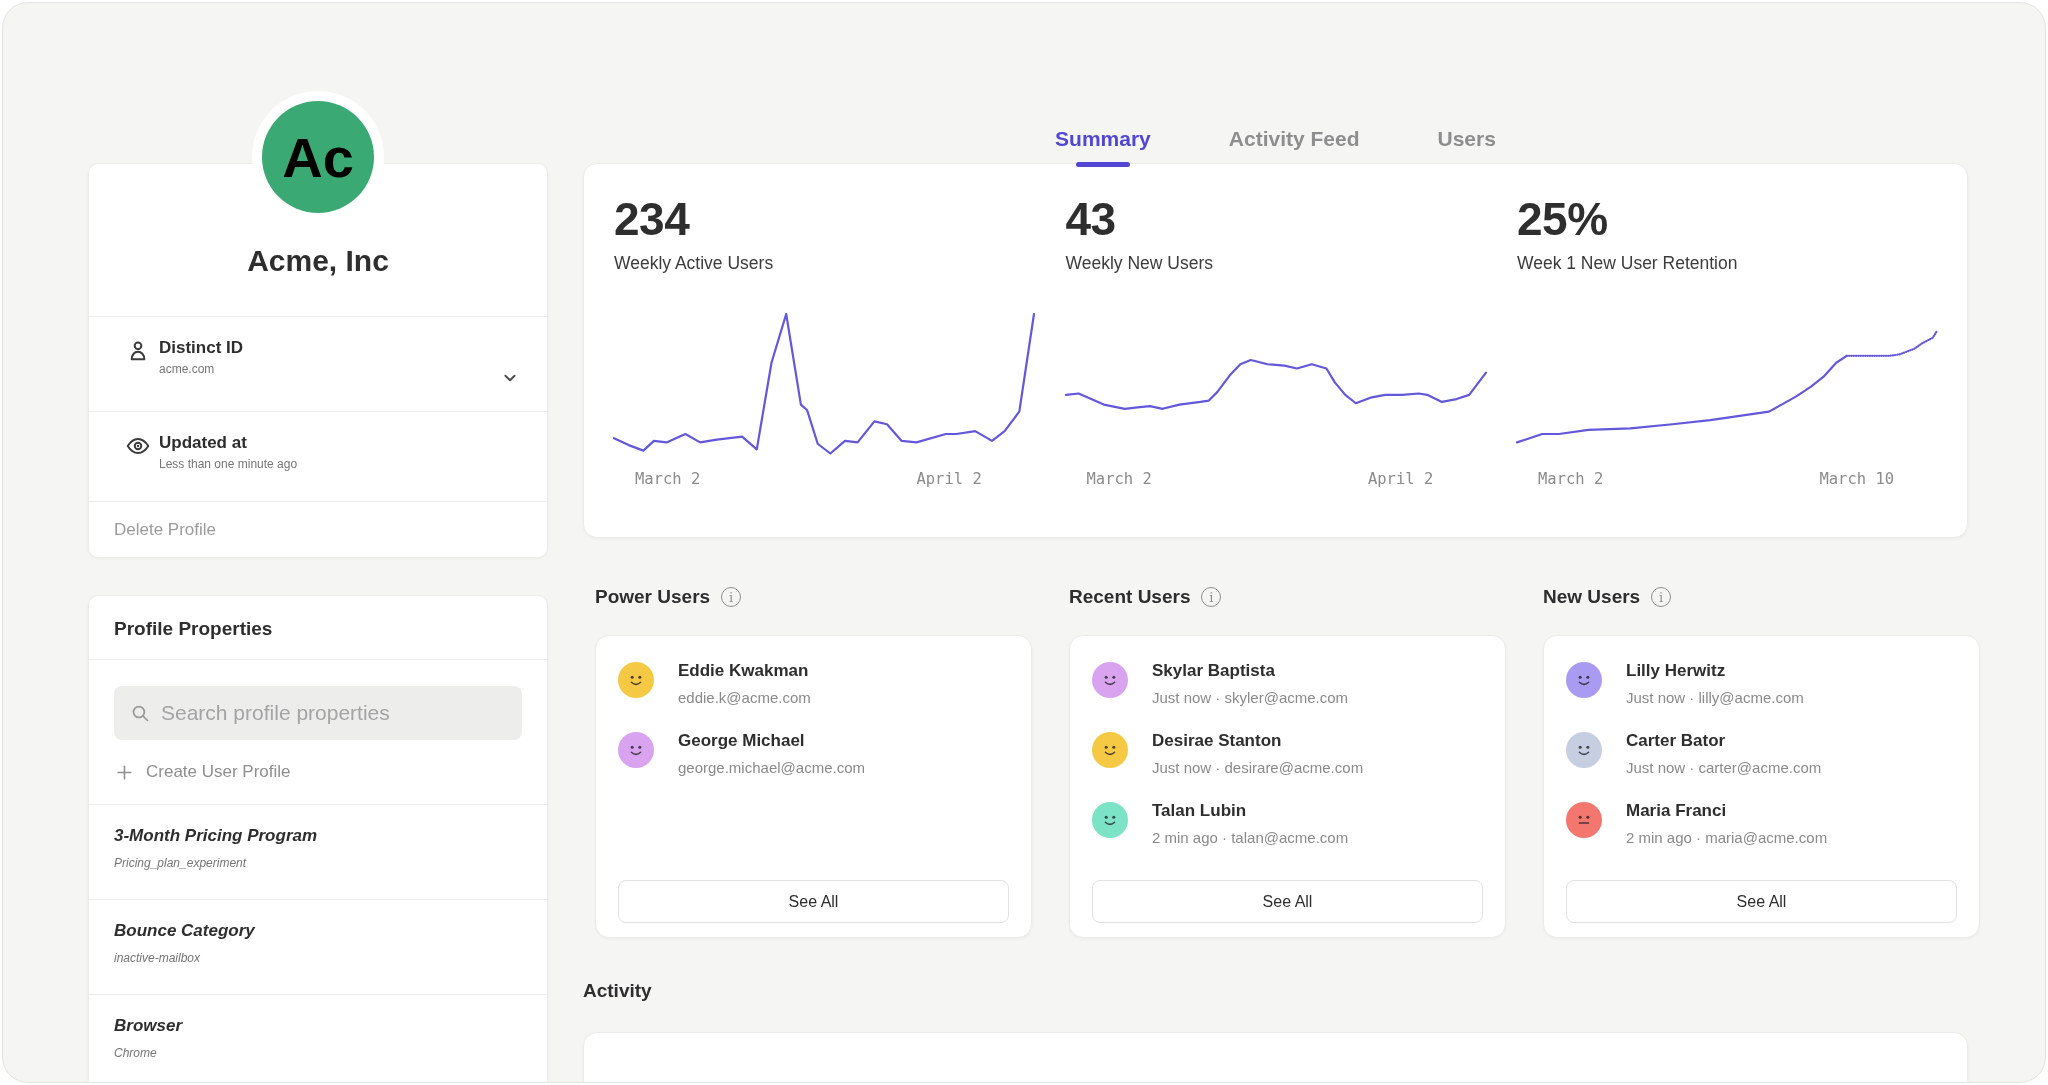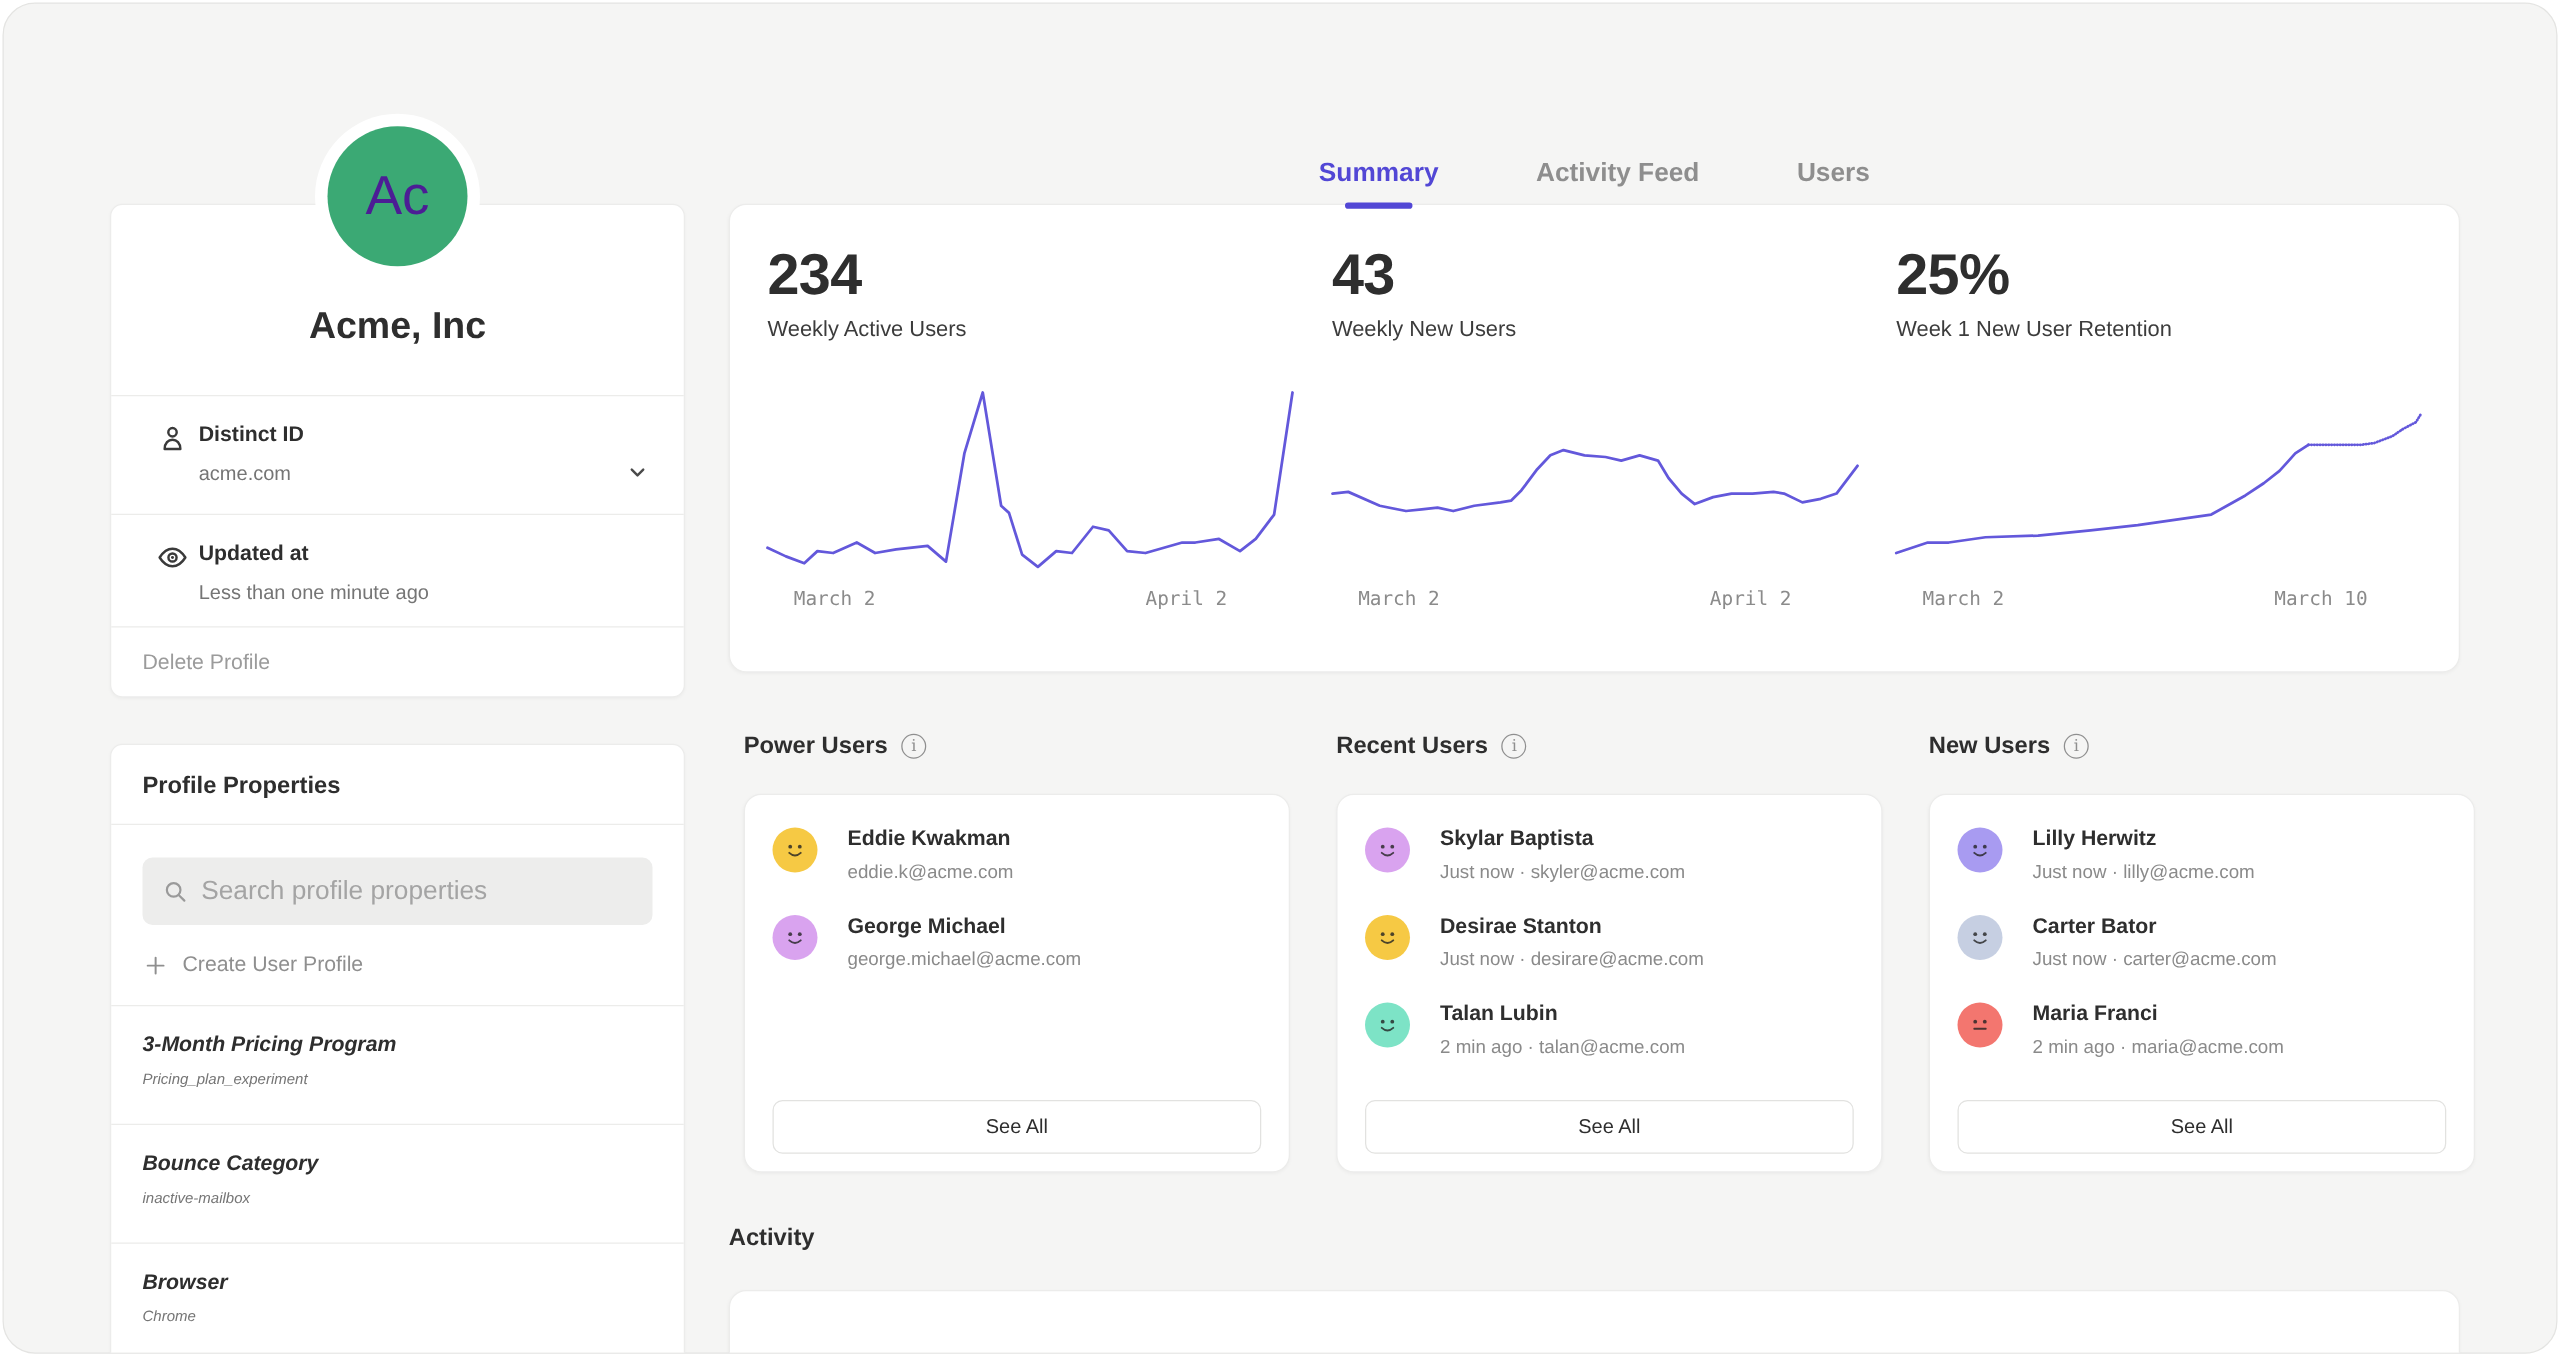--- a/index.html
+++ b/index.html
@@ -37,35 +37,35 @@
 
   
   .avatar-ring{
     position:absolute;left:249px;top:88px;width:132px;height:132px;
     background:#fff;border-radius:50%;
     display:flex;align-items:center;justify-content:center;z-index:6;
   }
   .avatar-circle{
     width:112px;height:112px;border-radius:50%;
     background:var(--avatar-green);
-    color:#4c1d95;font-size:44px;font-weight:400;
+    color:#000000;font-size:56px;font-weight:700;
     display:flex;align-items:center;justify-content:center;
   }
   .profile-card{
     position:absolute;left:85px;top:160px;width:460px;height:395px;
     border-radius:10px;z-index:2;
   }
   .company-block{height:152px;display:flex;align-items:center;justify-content:center;padding-top:42px;}
   .company-name{font-size:30px;font-weight:700;color:var(--ink);}
   .field-row{position:relative;border-top:1px solid var(--divider);padding:20px 25px 0 70px;}
   .field-row.r1{height:95px;}
   .field-row.r2{height:90px;}
   .field-icon{position:absolute;left:36px;top:21px;width:26px;height:26px;color:#3A3A3A;}
   .field-label{font-size:17px;font-weight:700;color:var(--ink);line-height:22px;}
-  .field-value{font-size:16px;color:var(--gray);margin-top:10px;line-height:21px;}
+  .field-value{font-size:12px;color:var(--gray);margin-top:0;line-height:21px;}
   .chevron{position:absolute;right:26px;top:50px;width:22px;height:22px;color:#4A4A4A;cursor:pointer;}
   .delete-row{border-top:1px solid var(--divider);height:57px;display:flex;align-items:center;padding-left:25px;}
   .delete-label{font-size:17px;color:#9B9B9B;cursor:pointer;}
 
   .props-card{
     position:absolute;left:85px;top:592px;width:460px;height:540px;
     border-radius:10px;z-index:2;
   }
   .props-header{padding:22px 25px 19px;border-bottom:1px solid var(--divider);}
   .props-title{font-size:19px;font-weight:700;color:var(--ink);}

